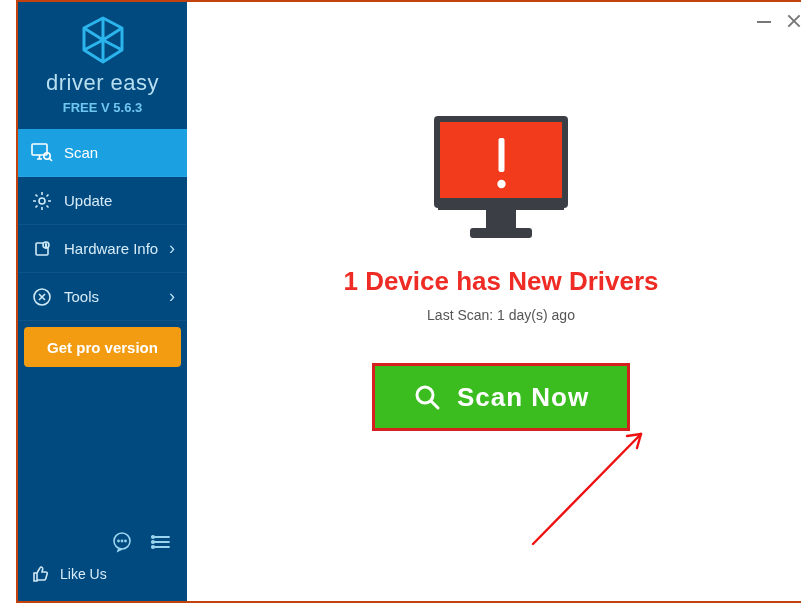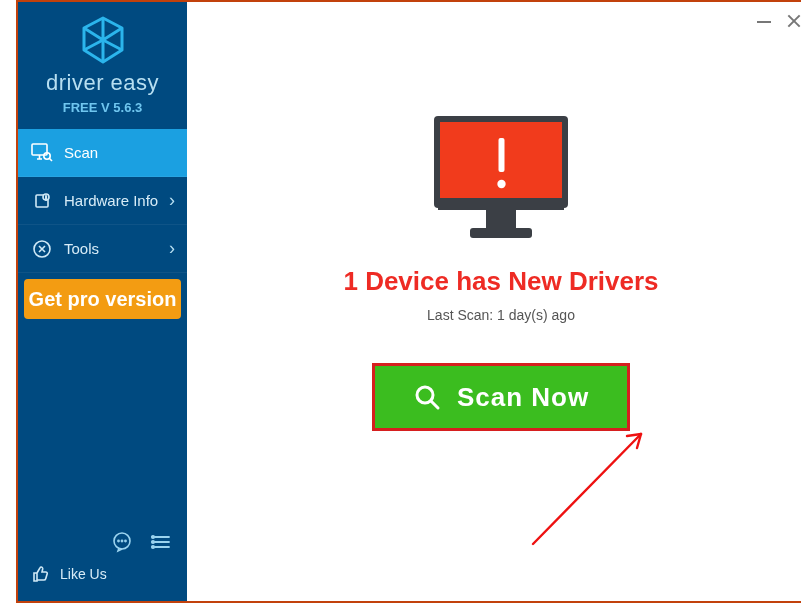--- a/index.html
+++ b/index.html
@@ -32,21 +32,21 @@
   .nav { display:flex; flex-direction:column;}
   .nav-item {
     height:48px; display:flex; align-items:center; padding:0 12px; color:#d7ecf7; font-size:15px; cursor:pointer;
     border-bottom:1px solid rgba(255,255,255,0.06); position:relative;
   }
   .nav-item .icon { width:24px; height:24px; display:flex; align-items:center; justify-content:center; margin-right:10px;}
   .nav-item.active { background:#1ba0e1; color:#fff;}
   .nav-item .chevron { margin-left:auto; color:#b7dff1; font-size:18px;}
   .cta {
     margin:6px; height:40px; background:#f39c12; color:#fff; border-radius:4px; display:flex; align-items:center; justify-content:center;
-    font-weight:700; font-size:20px; cursor:pointer;
+    font-weight:700; font-size:15px; cursor:pointer;
   }
   .spacer { flex:1;}
   .sidebar-bottom { padding:6px 12px 16px; }
   .bottom-icons { display:flex; justify-content:flex-end; gap:14px; margin-bottom:8px;}
   .bottom-icons .bicon { width:26px; height:26px; display:flex; align-items:center; justify-content:center; color:#9bd4ef; cursor:pointer;}
   .likeus { display:flex; align-items:center; gap:8px; color:#d7ecf7; font-size:14px; cursor:pointer;}
   .likeus .icon { width:22px; height:22px; display:flex; align-items:center; justify-content:center;}
   
   .main { flex:1; position:relative; background:#fff;}
   .content { position:absolute; inset:0; display:flex; flex-direction:column; align-items:center;}
@@ -95,20 +95,31 @@
                 <rect x="1" y="1" width="15" height="11" rx="1"></rect>
                 <path d="M6 16 h5 M8.5 12 v4"></path>
                 <circle cx="16" cy="13" r="3.2"></circle>
                 <path d="M18.3 15.3 L21 18"></path>
               </g>
             </svg>
         </span>
         <span>Scan</span>
       </div>
 
+      <div class="nav-item">
+        <span class="icon">
+          <svg width="22" height="22" viewBox="0 0 22 22">
+              <g fill="none" stroke="#cfe9f6" stroke-width="1.6">
+                <circle cx="11" cy="11" r="3"></circle>
+                <path d="M11 2v3M11 17v3M2 11h3M17 11h3M4.5 4.5l2 2M15.5 15.5l2 2M17.5 4.5l-2 2M6.5 15.5l-2 2"></path>
+              </g>
+            </svg>
+        </span>
+        <span>Update</span>
+      </div>
 
       <div class="nav-item">
         <span class="icon">
           <svg width="22" height="22" viewBox="0 0 22 22">
               <g fill="none" stroke="#cfe9f6" stroke-width="1.6">
                 <rect x="5" y="5" width="12" height="12" rx="1"></rect>
                 <circle cx="15" cy="7" r="3" fill="#004a80" stroke="#cfe9f6"></circle>
                 <text x="15" y="9.5" font-size="5" text-anchor="middle" fill="#cfe9f6" font-family="sans-serif">i</text>
               </g>
             </svg>

